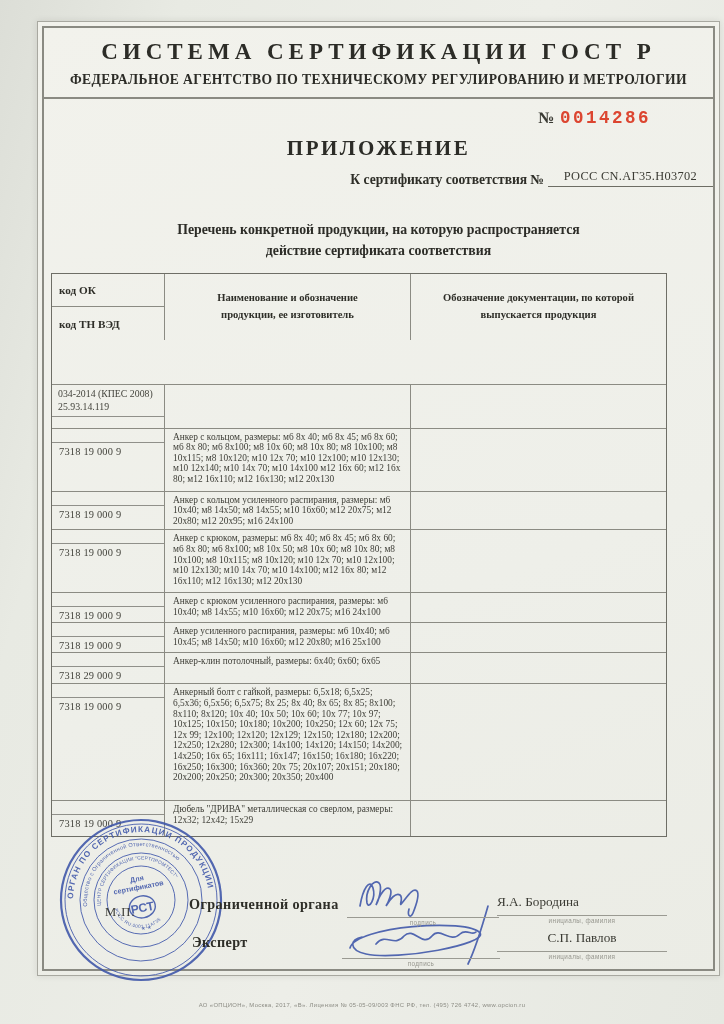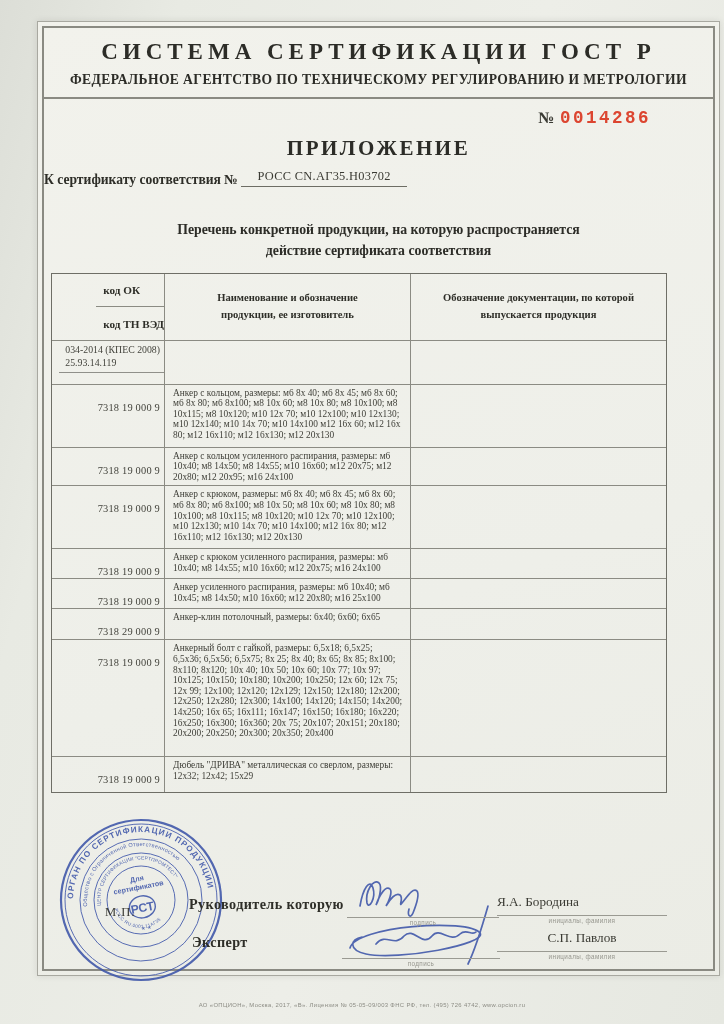--- a/index.html
+++ b/index.html
@@ -26,52 +26,52 @@
 
   .blank-number{position:absolute;top:80px;right:62px;white-space:nowrap;}
   .blank-number .nsign{font-size:16px;font-weight:bold;color:#3a3a33;margin-right:6px;}
   .blank-number .nval{
     font-family:"Liberation Mono","DejaVu Sans Mono",monospace;
     font-size:17.5px;font-weight:bold;color:#dc4530;letter-spacing:2.5px;
   }
 
   .doc-title{text-align:center;margin-top:37px;font-size:21px;font-weight:bold;letter-spacing:2.5px;color:#2c2c27;}
 
-  .cert-line{text-align:left;margin-top:11px;font-size:13.6px;font-weight:bold;color:#2e2e28;}
+  .cert-line{text-align:right;margin-top:11px;font-size:13.6px;font-weight:bold;color:#2e2e28;}
   .cert-line .cert-val{
     display:inline-block;border-bottom:1px solid #6d6d64;
     font-size:12.4px;font-weight:normal;color:#3a3a33;
     padding:0 16px 2px;transform:translateY(-4px);letter-spacing:.3px;
   }
 
   .subtitle{text-align:center;margin-top:28px;font-size:13.8px;font-weight:bold;line-height:1.55;color:#2c2c27;}
 
   
   .ptable{
     margin:11px 0 0 7px;width:616px;
     border:1.5px solid #6e6e66;box-sizing:border-box;
     font-size:9.4px;color:#3e3e37;
   }
   .trow{display:flex;border-top:1px solid #8b8b83;box-sizing:border-box;}
   .trow:first-child{border-top:none;}
-  .c1{width:113px;border-right:1px solid #8b8b83;box-sizing:border-box;display:flex;flex-direction:column;align-items:flex-end;}
+  .c1{width:113px;border-right:1px solid #8b8b83;box-sizing:border-box;display:flex;flex-direction:column;}
   .c2{width:246px;border-right:1px solid #8b8b83;box-sizing:border-box;}
   .c3{flex:1;}
   .hrow{height:66px;}
   .hcell-split{display:flex;flex-direction:column;height:100%;}
   .hcell-split .half{flex:1;display:flex;align-items:center;padding-left:7px;font-size:11.2px;font-weight:bold;color:#2e2e28;}
   .hcell-split .half.top{border-bottom:1px solid #8b8b83;}
   .hmid,.hright{display:flex;align-items:center;justify-content:center;text-align:center;
     font-size:10.6px;font-weight:bold;line-height:1.55;color:#2e2e28;padding:0 26px;}
   .lc-gap{height:13px;border-bottom:1px solid #90908a;}
   .code{padding:3px 4px 0 7px;font-size:10.4px;letter-spacing:.2px;color:#44443d;}
   .okcell{padding:3px 4px 2px 6px;font-size:9.8px;line-height:1.32;border-bottom:1px solid #90908a;color:#44443d;}
   .ok-gap{height:11px;}
   .desc{padding:3px 7px 3px 8px;line-height:10.6px;text-align:left;}
-  .rA{min-height:40px;} .rB{min-height:63px;} .rC{min-height:38px;} .rD{min-height:63px;}
+  .rA{min-height:40px;margin-top:44px;} .rB{min-height:63px;} .rC{min-height:38px;} .rD{min-height:63px;}
   .rE{min-height:30px;} .rF{min-height:30px;} .rG{min-height:31px;} .rH{min-height:117px;} .rI{min-height:36px;}
 
   
   .stamp-wrap{position:absolute;left:56px;top:815px;width:170px;height:170px;transform:rotate(-11deg);opacity:.88;}
   .mp-label{position:absolute;left:105px;top:905px;font-size:12.6px;color:#3a3a34;letter-spacing:1px;}
   .role1{position:absolute;left:189px;top:896px;font-size:14.2px;font-weight:bold;color:#2e2e28;letter-spacing:.4px;}
   .role2{position:absolute;left:192px;top:934px;font-size:14.2px;font-weight:bold;color:#2e2e28;letter-spacing:.4px;}
   .sig-line{position:absolute;border-top:1px solid #9a9a92;}
   .l-sig1{left:347px;top:917px;width:152px;}
   .l-sig2{left:342px;top:958px;width:158px;}
@@ -255,21 +255,21 @@
     <text class="stamp-text" x="85" y="74.5" font-size="7.2" font-weight="bold" text-anchor="middle">сертификатов</text>
     <g>
       <ellipse cx="85" cy="92" rx="13" ry="11" fill="none" stroke="#3d55a9" stroke-width="1.4"></ellipse>
       <text class="stamp-text" x="85" y="97" font-size="12" font-weight="bold" text-anchor="middle">РСТ</text>
     </g>
     <text class="stamp-text" x="85" y="118" font-size="9" text-anchor="middle">*  *</text>
   </svg>
 </div>
 
 <div class="mp-label">М.П.</div>
-<div class="role1">Руководитель которую</div>
+<div class="role1">Ограниченной органа</div>
 <div class="role2">Эксперт</div>
 
 <svg class="ink" viewBox="0 0 200 115">
   <g fill="none" stroke="#3d55a9" stroke-width="1.7" stroke-linecap="round" opacity="0.88">
     <path d="M 32,48 C 35,30 42,20 45,30 C 48,40 41,52 39,45 C 37,34 45,20 51,25 C 55,29 50,44 48,47 C 52,36 58,27 62,31 C 65,34 60,45 58,48 C 62,41 68,34 72,37 C 76,40 70,50 74,45 C 79,39 85,29 89,33 C 92,37 87,50 85,55 C 83,60 79,59 81,51"></path>
     <path d="M 22,90 C 28,68 140,60 152,75 C 160,86 70,103 38,96 C 20,92 22,81 34,79"></path>
     <path d="M 48,86 C 58,74 66,90 76,78 C 86,68 94,90 104,78 C 112,68 122,86 132,76 C 138,70 144,78 148,74"></path>
     <path d="M 160,48 C 156,62 148,90 140,106"></path>
   </g>
 </svg>

